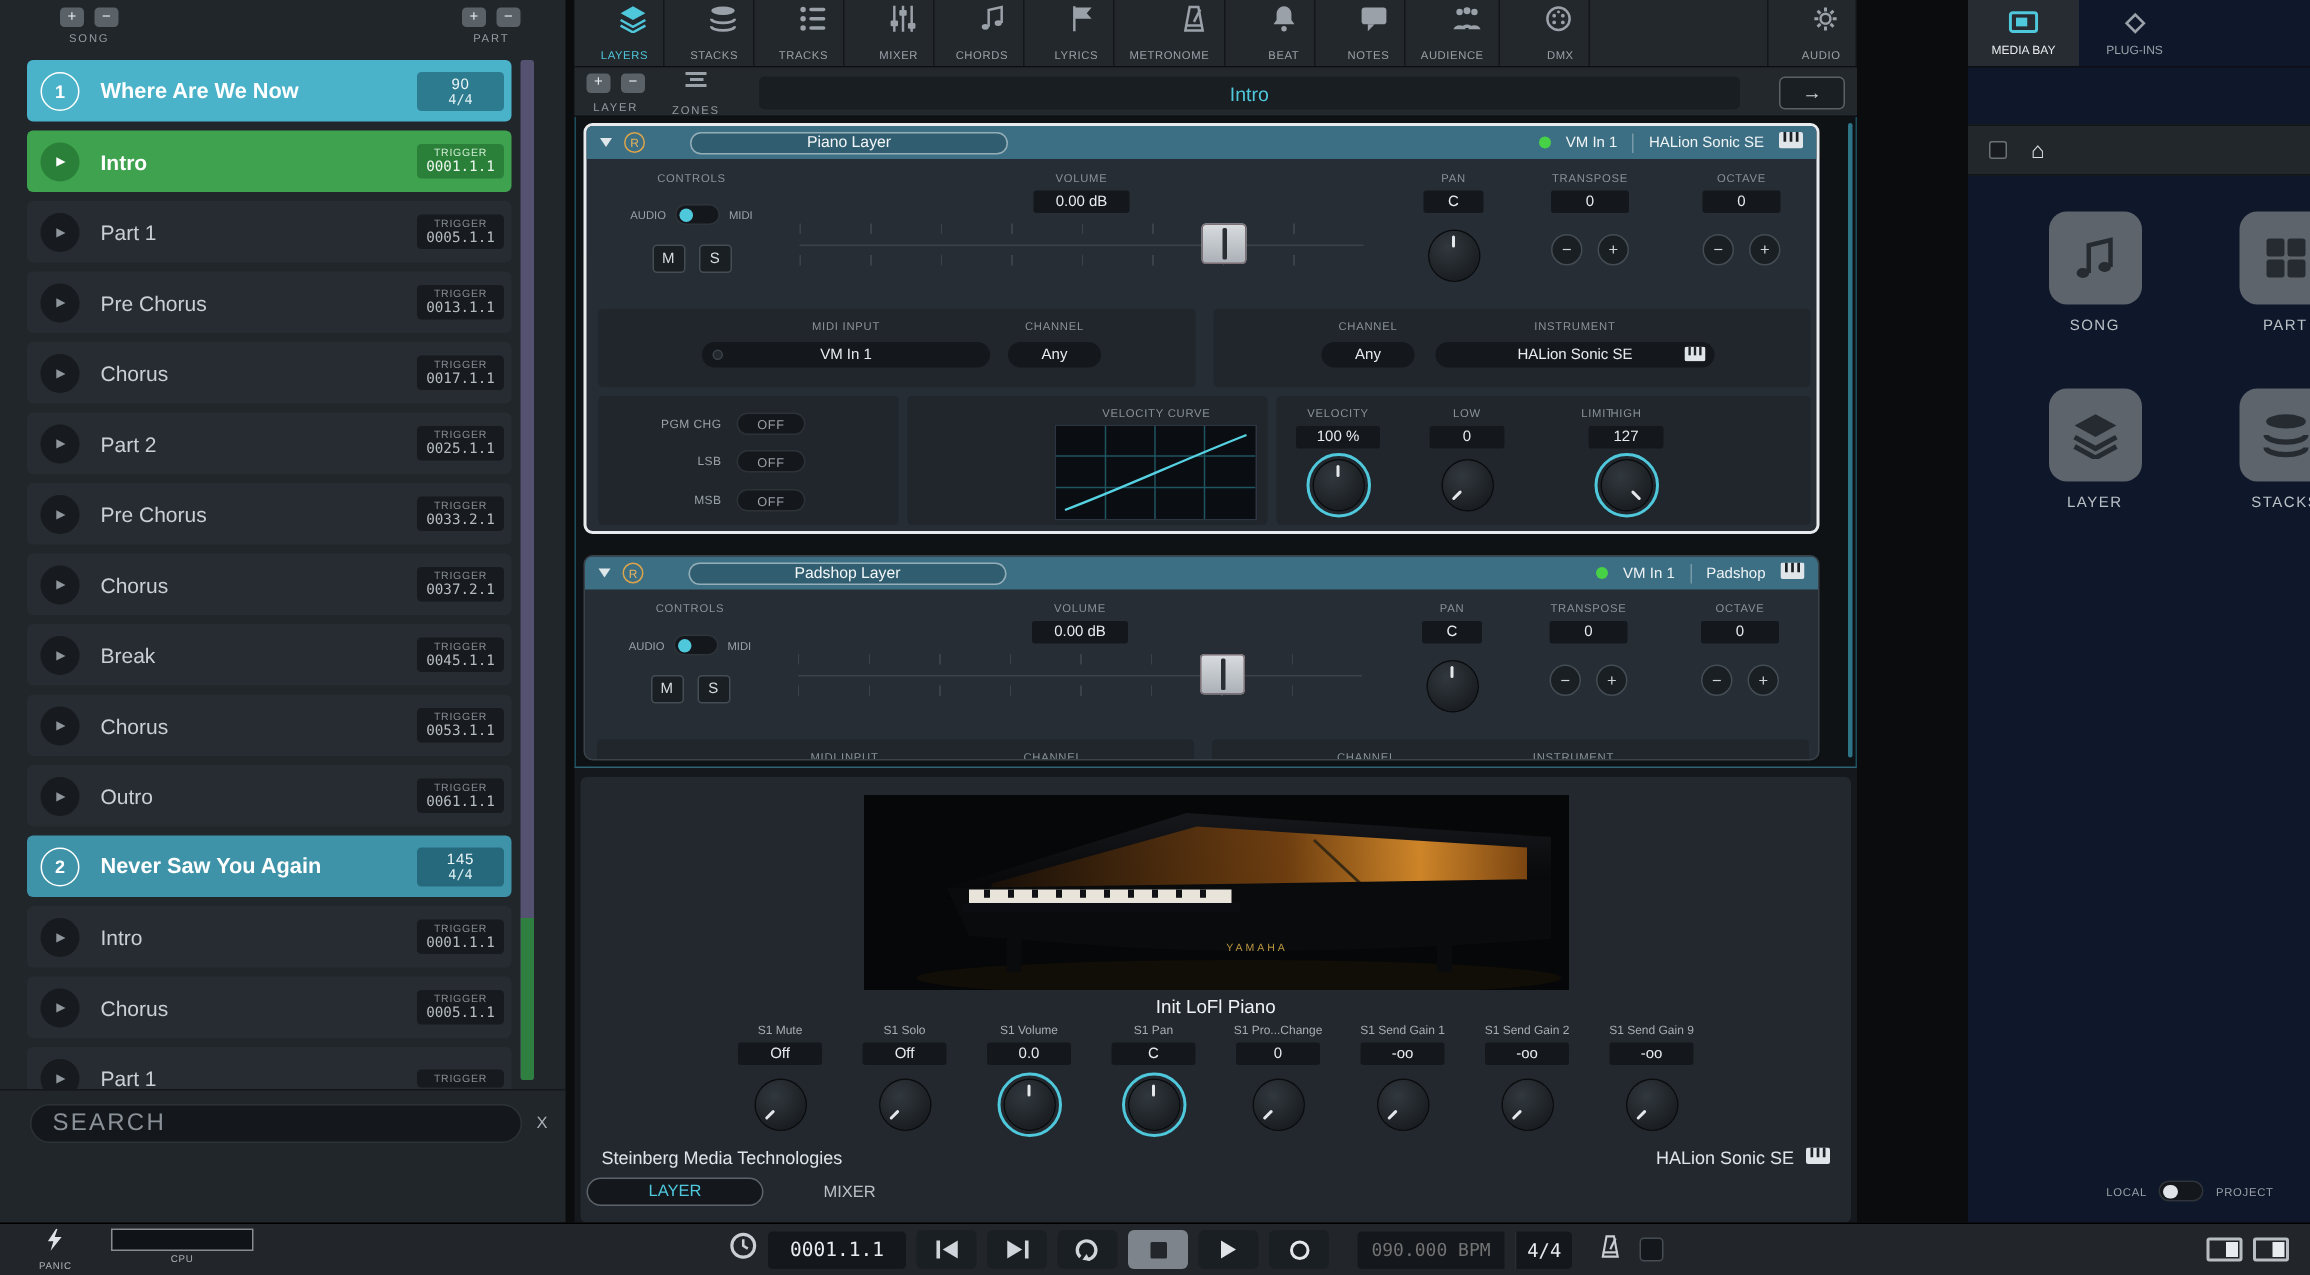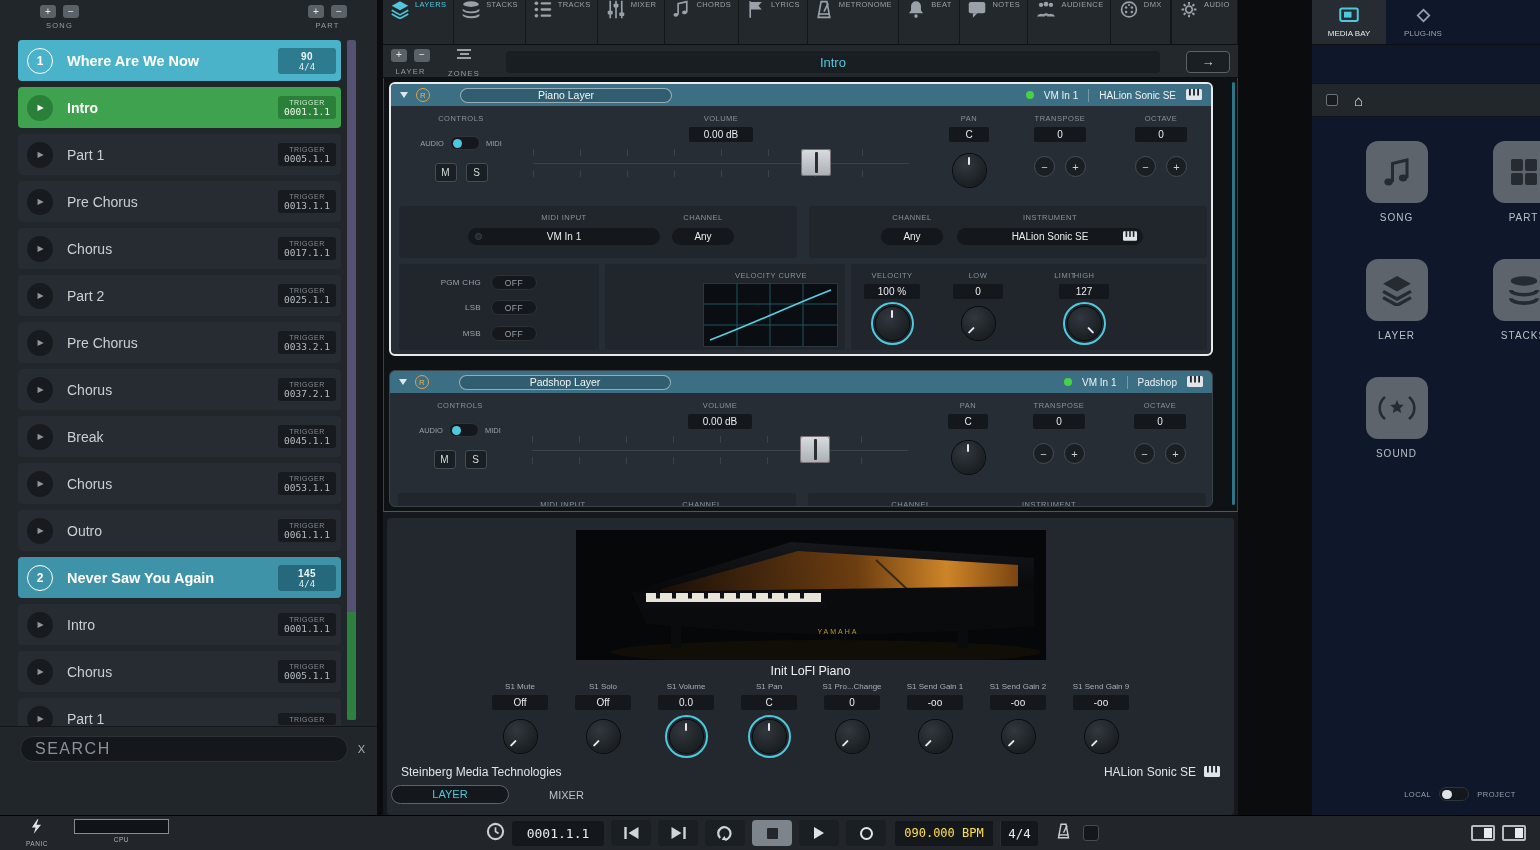--- a/index.html
+++ b/index.html
@@ -27,40 +27,40 @@
 .scroll-strip .seg2{position:absolute;left:0;bottom:0;width:100%;height:108px;background:#2f8040}
 .sl-item{height:41px;margin:0 36px 6px 18px;border-radius:4px;background:#262c31;display:flex;align-items:center;padding:0 5px 0 9px;cursor:pointer}
 .sl-circle{width:26px;height:26px;border-radius:50%;background:#171b1f;display:flex;align-items:center;justify-content:center;font-size:8px;color:#8f969c;flex:none;padding-left:1px}
 .sl-name{margin-left:14px;font-size:14px;color:#c9cfd5;white-space:nowrap}
 .sl-badge{margin-left:auto;width:58px;border-radius:3px;background:#171b1f;text-align:center;padding:3px 0 2px}
 .badge-top{display:block;font-size:7px;color:#858c93;letter-spacing:.5px}
 .badge-bottom{display:block;font-size:9.5px;color:#b5bcc2;font-family:"DejaVu Sans Mono",monospace}
 .sl-item.song .sl-circle{background:transparent;border:1.5px solid #fff;color:#fff;font-size:12px;font-weight:700;padding-left:0}
 .sl-item.song .sl-name{color:#fff;font-weight:700;font-size:14.5px}
 .sl-item.song .sl-badge{background:rgba(8,56,70,.45)}
-.sl-item.song .badge-top{color:#ecf6f9;font-size:10px;font-weight:700}
+.sl-item.song .badge-top{color:#ecf6f9;font-size:10px;font-weight:400}
 .sl-item.song .badge-bottom{color:#dceef3;font-size:9px}
 .sl-item.selected{background:#4bb3c9}
 .sl-item.song2{background:#3e93a8}
 .sl-item.active{background:#3ea24e}
 .sl-item.active .sl-circle{background:#2b8039;color:#fff}
 .sl-item.active .sl-name{color:#fff;font-weight:700}
 .sl-item.active .sl-badge{background:#2b8039}
 .sl-item.active .badge-top{color:#cdebd2}
 .sl-item.active .badge-bottom{color:#eef7f0}
 .search-row{height:45px;display:flex;align-items:center;padding:0 12px 0 20px;gap:10px;border-top:1px solid #14171a}
 .search-input{flex:1;height:26px;border-radius:13px;background:#14181c;border:1px solid #2c3237;color:#aab1b7;font-size:16px;padding:0 14px;letter-spacing:1.5px;outline:none}
 .search-input::placeholder{color:#8archived}
 .search-input::placeholder{color:#8a9198;letter-spacing:1.5px}
 .search-x{background:none;border:none;color:#aab1b7;font-size:11px}
 
 
 #center{position:absolute;left:383px;top:0;width:855px;height:815px;background:#15181c}
 .main-toolbar{height:45px;display:flex;align-items:stretch;background:#23282d;border-bottom:1px solid #0d0f12}
-.tab{min-width:60px;padding:0 10px;display:flex;flex-direction:row;align-items:flex-start;justify-content:center;gap:5px;border-right:1px solid #14171a;color:#9aa1a8;cursor:pointer}
+.tab{min-width:60px;padding:0 10px;display:flex;flex-direction:column;align-items:flex-end;justify-content:center;gap:5px;border-right:1px solid #14171a;color:#9aa1a8;cursor:pointer}
 .tab .lbl{font-size:7.5px;letter-spacing:.4px}
 .tab.active{color:#4fc8dc}
 .tab.views{margin-left:auto;border-left:1px solid #14171a}
 .sub-bar{height:33px;display:flex;align-items:center;background:#23282d;border-bottom:1px solid #0d0f12;padding:2px 8px 0;gap:18px}
 .group-col{display:flex;flex-direction:column;align-items:center;gap:2px;cursor:pointer}
 .part-display{flex:1;height:22px;margin:0 8px;background:#191e22;border-radius:4px;display:flex;align-items:center;justify-content:center;color:#4fc8dc;font-size:13px}
 .next-btn{width:44px;height:22px;border:1px solid #5a6167;border-radius:4px;background:#1a1f23;color:#cdd3d8;font-size:13px;line-height:18px}
 .layers-area{position:relative;height:434px;background:#0e1215;border-left:1px solid #1d4d5c;border-right:1px solid #1d4d5c;border-bottom:1px solid #2d6375;padding-top:4px;overflow:hidden}
 .v-scroll{position:absolute;right:2px;top:4px;bottom:6px;width:3px;background:#2e7487;border-radius:2px}
 .layer-panel{position:relative;width:824px;margin-left:5px;background:#262d34;border-radius:6px;border:1px solid #3a424a;overflow:hidden}
@@ -149,21 +149,21 @@
 .vcol{display:flex;flex-direction:column;align-items:center;gap:2px}
 .vcol .vlbl{font-size:6.5px;color:#aab1b7;letter-spacing:.5px}
 .cpu-box{width:95px;height:15px;border:1px solid #868d93;background:#101418}
 .tp-center{position:absolute;left:486px;top:4px;display:flex;align-items:center;gap:7px}
 .time-box{width:92px;height:25px;background:#14181c;border-radius:3px;color:#e8ecef;font-size:13px;display:flex;align-items:center;justify-content:center}
 .tp-btn{width:40px;height:26px;border:none;border-radius:4px;background:#1a1f23;display:flex;align-items:center;justify-content:center;color:#cfd5da;padding:0}
 .tp-btn.stop-active{background:#7d848b;color:#23272b}
 .stop-sq{width:11px;height:11px;background:#23272b;border-radius:1px}
 .play-tri{width:0;height:0;border-left:10px solid #dfe3e6;border-top:6.5px solid transparent;border-bottom:6.5px solid transparent}
 .rec-circle{width:13px;height:13px;border:2.2px solid #e4e8eb;border-radius:50%}
-.tempo-box{margin-left:2px;width:98px;height:25px;background:#14181c;border-radius:3px 0 0 3px;color:#fde047;font-size:12px;display:flex;align-items:center;justify-content:center}
+.tempo-box{margin-left:12px;width:98px;height:25px;background:#14181c;border-radius:3px 0 0 3px;color:#737373;font-size:12px;display:flex;align-items:center;justify-content:center}
 .sig-box{width:38px;height:25px;background:#14181c;border-left:1px solid #2a2f34;border-radius:0 3px 3px 0;color:#e8ecef;font-size:12.5px;display:flex;align-items:center;justify-content:center}
 .tp-chk{width:16px;height:16px;border:1px solid #454c53;border-radius:3px;background:#14181c;margin-left:4px;cursor:pointer}
 .tp-right{position:absolute;right:14px;top:9px;display:flex;gap:7px}
 .win-btn{width:24px;height:16px;border:2px solid #b7bdc3;border-radius:2px;position:relative;background:transparent;padding:0}
 .win-btn i{position:absolute;right:1px;top:1px;bottom:1px;width:8px;background:#e8ecef}
 </style>
 </head>
 <body>
 
 <div class="app">
@@ -826,32 +826,20 @@
       </div>
       <div class="tile">
         <div class="tile-box">
             <svg width="34" height="32" viewBox="0 0 24 23">
               <ellipse cx="12" cy="5" rx="9.5" ry="3.4" fill="#262b31"></ellipse>
               <path d="M2.5 11.5a9.5 3.4 0 0 0 19 0" fill="none" stroke="#262b31" stroke-width="2.6"></path>
               <path d="M2.5 17.5a9.5 3.4 0 0 0 19 0" fill="none" stroke="#262b31" stroke-width="2.6"></path>
             </svg>
           </div>
         <span class="tile-label">STACKS</span>
-      </div>
-      <div class="tile">
-        <div class="tile-box">
-            <svg width="38" height="26" viewBox="0 0 38 26">
-              <g stroke="#262b31" stroke-width="2.6" fill="none">
-                <path d="M7 2a14 14 0 0 0 0 22"></path>
-                <path d="M31 2a14 14 0 0 1 0 22"></path>
-              </g>
-              <path d="M19 5l1.9 4.6 4.9.4-3.7 3.2 1.1 4.8-4.2-2.6-4.2 2.6 1.1-4.8-3.7-3.2 4.9-.4Z" fill="#262b31"></path>
-            </svg>
-          </div>
-        <span class="tile-label">SOUND</span>
       </div>
     </div>
     <div class="rp-bottom">
       <span class="mini-label">LOCAL</span>
       <span class="toggle">
           <i class="tknob white"></i>
         </span>
       <span class="mini-label">PROJECT</span>
     </div>
   </aside>

